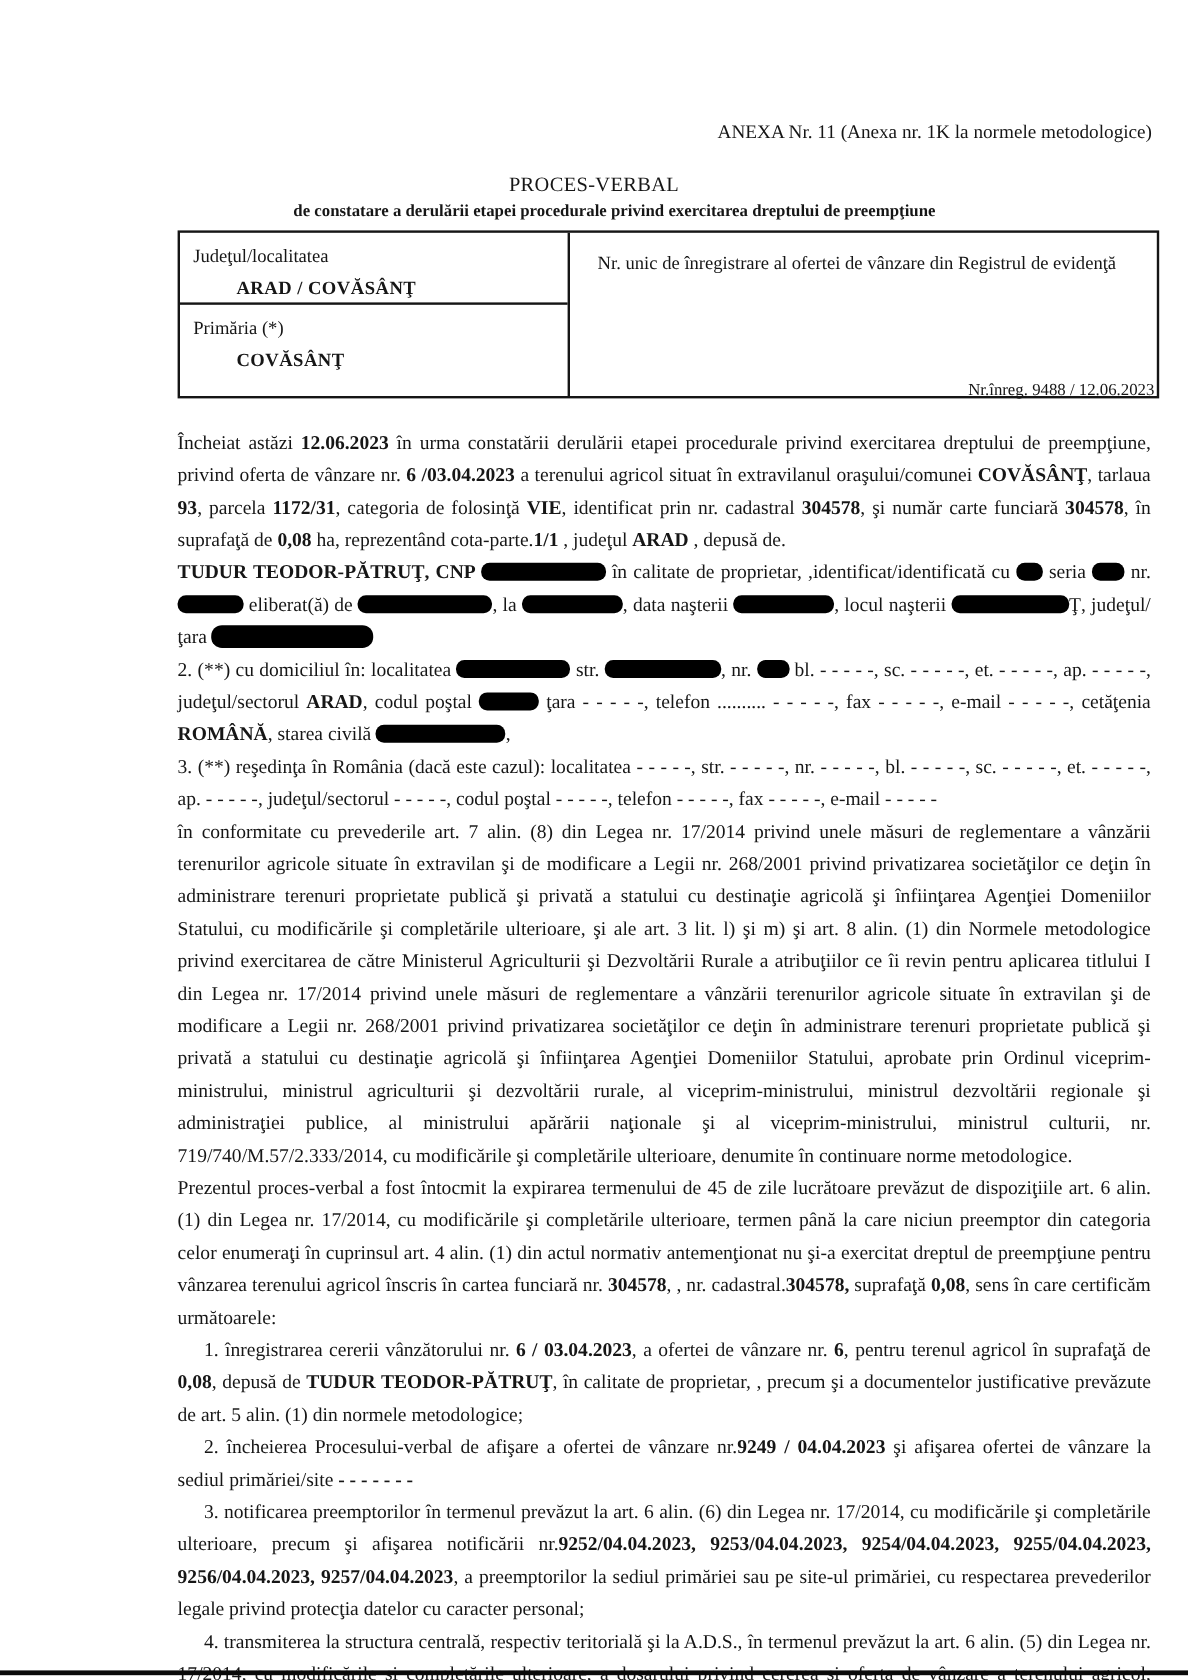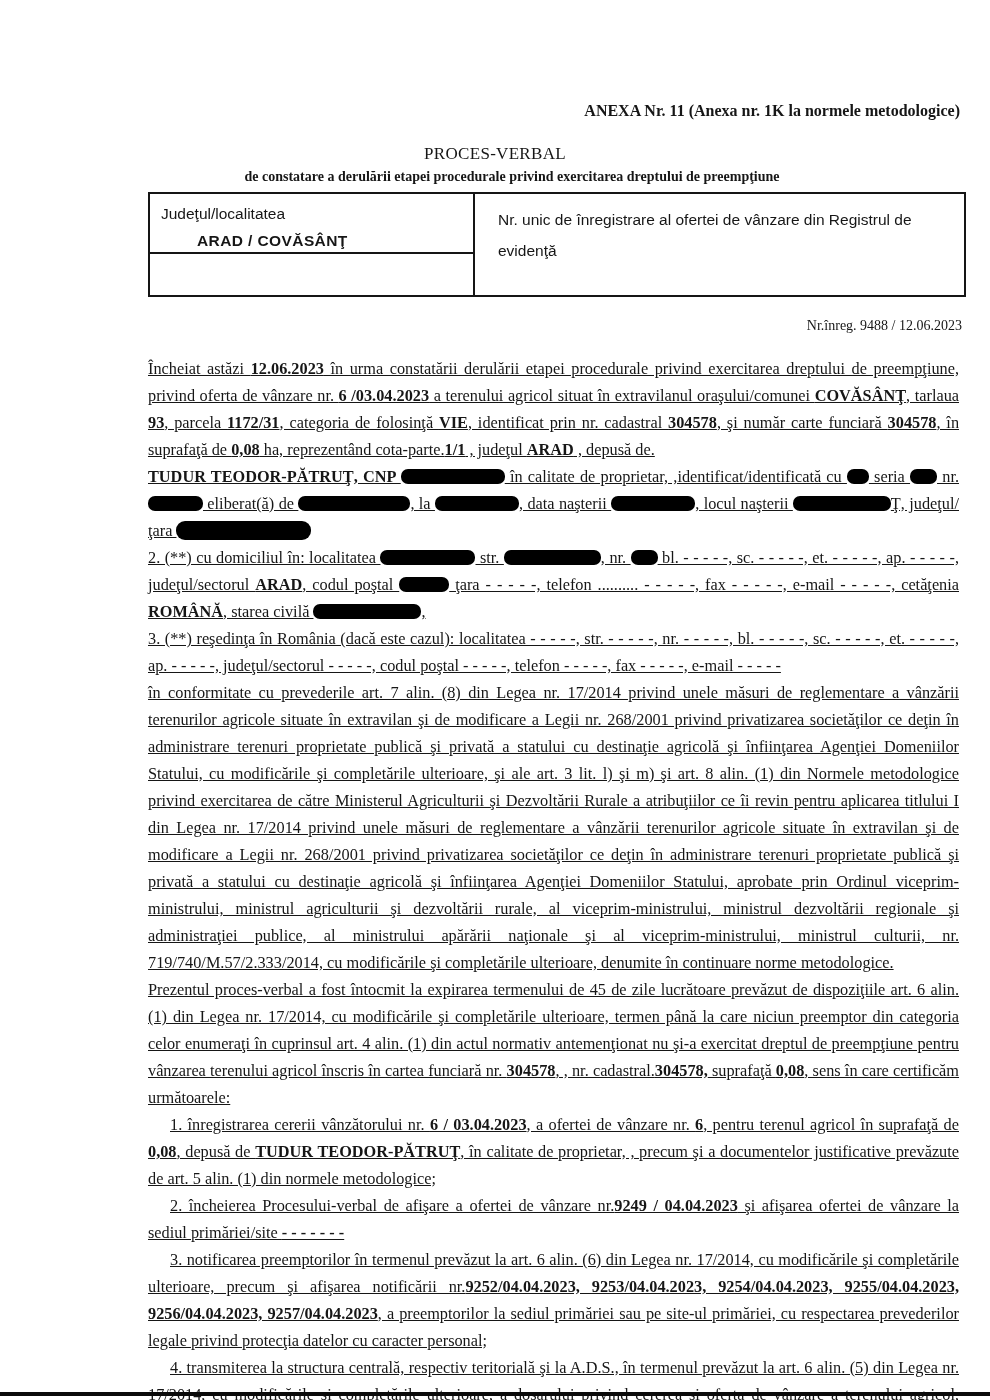--- a/index.html
+++ b/index.html
@@ -2,52 +2,52 @@
 <html><head>
 <meta charset="utf-8">
 <style>
   html,body{margin:0;padding:0;background:#e8e8e8;}
   .page{
     position:relative;width:990px;height:1400px;background:#ffffff;
     font-family:"Liberation Serif",serif;color:#161616;overflow:hidden;
   }
   .anexa{
     position:absolute;top:102px;left:148px;width:812px;
-    text-align:right;font-size:16px;white-space:nowrap;font-weight:bold;
+    text-align:right;font-size:16px;white-space:nowrap;
   }
   .doc-title{
     position:absolute;top:144px;left:0;width:100%;
     text-align:center;font-weight:normal;font-size:17px;letter-spacing:.3px;
   }
   .doc-subtitle{
     position:absolute;top:169px;left:0;width:100%;
     text-align:center;font-weight:bold;font-size:14px;padding-left:17px;
   }
   .info-table{
-    position:absolute;top:192px;left:148px;width:818px;height:105px;
+    position:absolute;top:192px;left:148px;width:818px;height:140px;
     border:2px solid #151515;display:grid;grid-template-columns:325px 1fr;
-    font-family:Liberation Sans, sans-serif;font-size:15.5px;
+    font-family:Liberation Serif, serif;font-size:15.5px;
     box-sizing:border-box;background:#fff;
   }
   .tleft{display:flex;flex-direction:column;border-right:2px solid #151515;}
   .tcell{padding:6px 11px;box-sizing:border-box;line-height:27px;}
   .tcell.r1{height:60px;border-bottom:2px solid #151515;}
   .tcell.r2{flex:1;}
   .tcell .val{font-weight:bold;letter-spacing:.4px;margin-left:36px;}
   .tright{padding:10px 23px;box-sizing:border-box;line-height:31px;}
   .tright .nr-line{margin-top:9px;}
   .reg-line{
     position:absolute;top:318px;left:148px;width:814px;
     text-align:right;font-size:14px;white-space:nowrap;
   }
   .doc-body{
     position:absolute;top:355px;left:148px;width:811px;
     font-size:16.3px;line-height:27px;text-align:justify;
   }
-  .doc-body p{margin:0;text-decoration:underline;}
+  .doc-body p{margin:0;}
   .doc-body p.ind{text-indent:22px;}
   .b{font-weight:bold;}
   .redact{
     display:inline-block;background:#000;height:15px;border-radius:7px;
     vertical-align:-2px;
   }
   .redact.big{height:19px;border-radius:9px;vertical-align:-4px;}
   sup{font-size:11px;line-height:0;}
   .bottom-edge{
     position:absolute;left:0;top:1392px;width:990px;height:4px;background:#0a0a0a;
@@ -62,20 +62,24 @@
 
   <div class="doc-title">PROCES-VERBAL</div>
   <div class="doc-subtitle">de constatare a derulării etapei procedurale privind exercitarea dreptului de preempţiune</div>
 
   <div class="info-table">
     <div class="tleft">
       <div class="tcell r1">
         <div>Judeţul/localitatea</div>
         <div class="val">ARAD / COVĂSÂNŢ</div>
       </div>
+      <div class="tcell r2">
+        <div>Primăria (*)</div>
+        <div class="val">COVĂSÂNŢ</div>
+      </div>
     </div>
     <div class="tright">
       <div>Nr. unic de înregistrare al ofertei de vânzare din Registrul de evidenţă</div>
     </div>
   </div>
 
   <div class="reg-line">Nr.înreg. 9488 / 12.06.2023</div>
 
   <div class="doc-body">
       <p class="para"><span>Încheiat astăzi </span><span class="b">12.06.2023</span><span> în urma constatării derulării etapei procedurale privind exercitarea dreptului de preempţiune, privind oferta de vânzare nr. </span><span class="b">6 /03.04.2023</span><span> a terenului agricol situat în extravilanul oraşului/comunei </span><span class="b">COVĂSÂNŢ</span><span>, tarlaua </span><span class="b">93</span><span>, parcela </span><span class="b">1172/31</span><span>, categoria de folosinţă </span><span class="b">VIE</span><span>, identificat prin nr. cadastral </span><span class="b">304578</span><span>, şi număr carte funciară </span><span class="b">304578</span><span>, în suprafaţă de </span><span class="b">0,08</span><span> ha, reprezentând cota-parte.</span><span class="b">1/1</span><span> , judeţul </span><span class="b">ARAD</span><span> , depusă de.</span></p>

